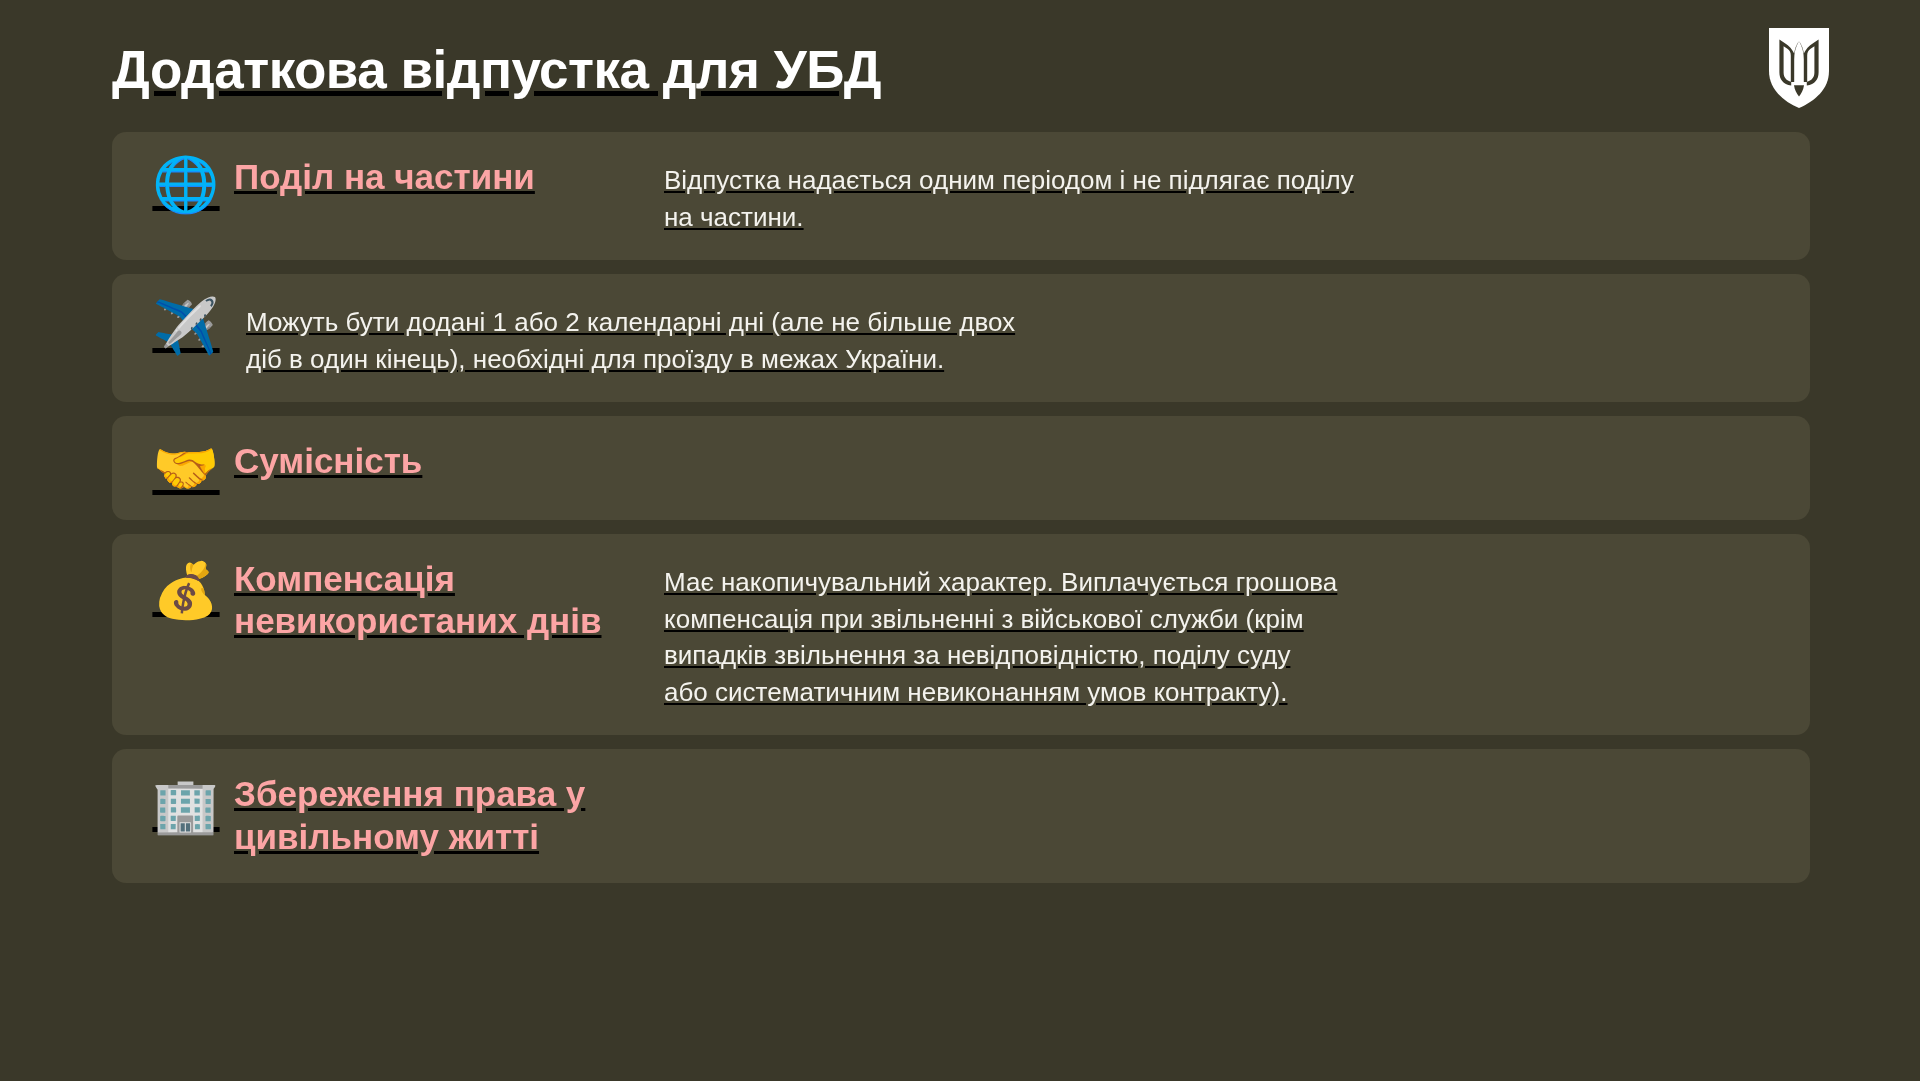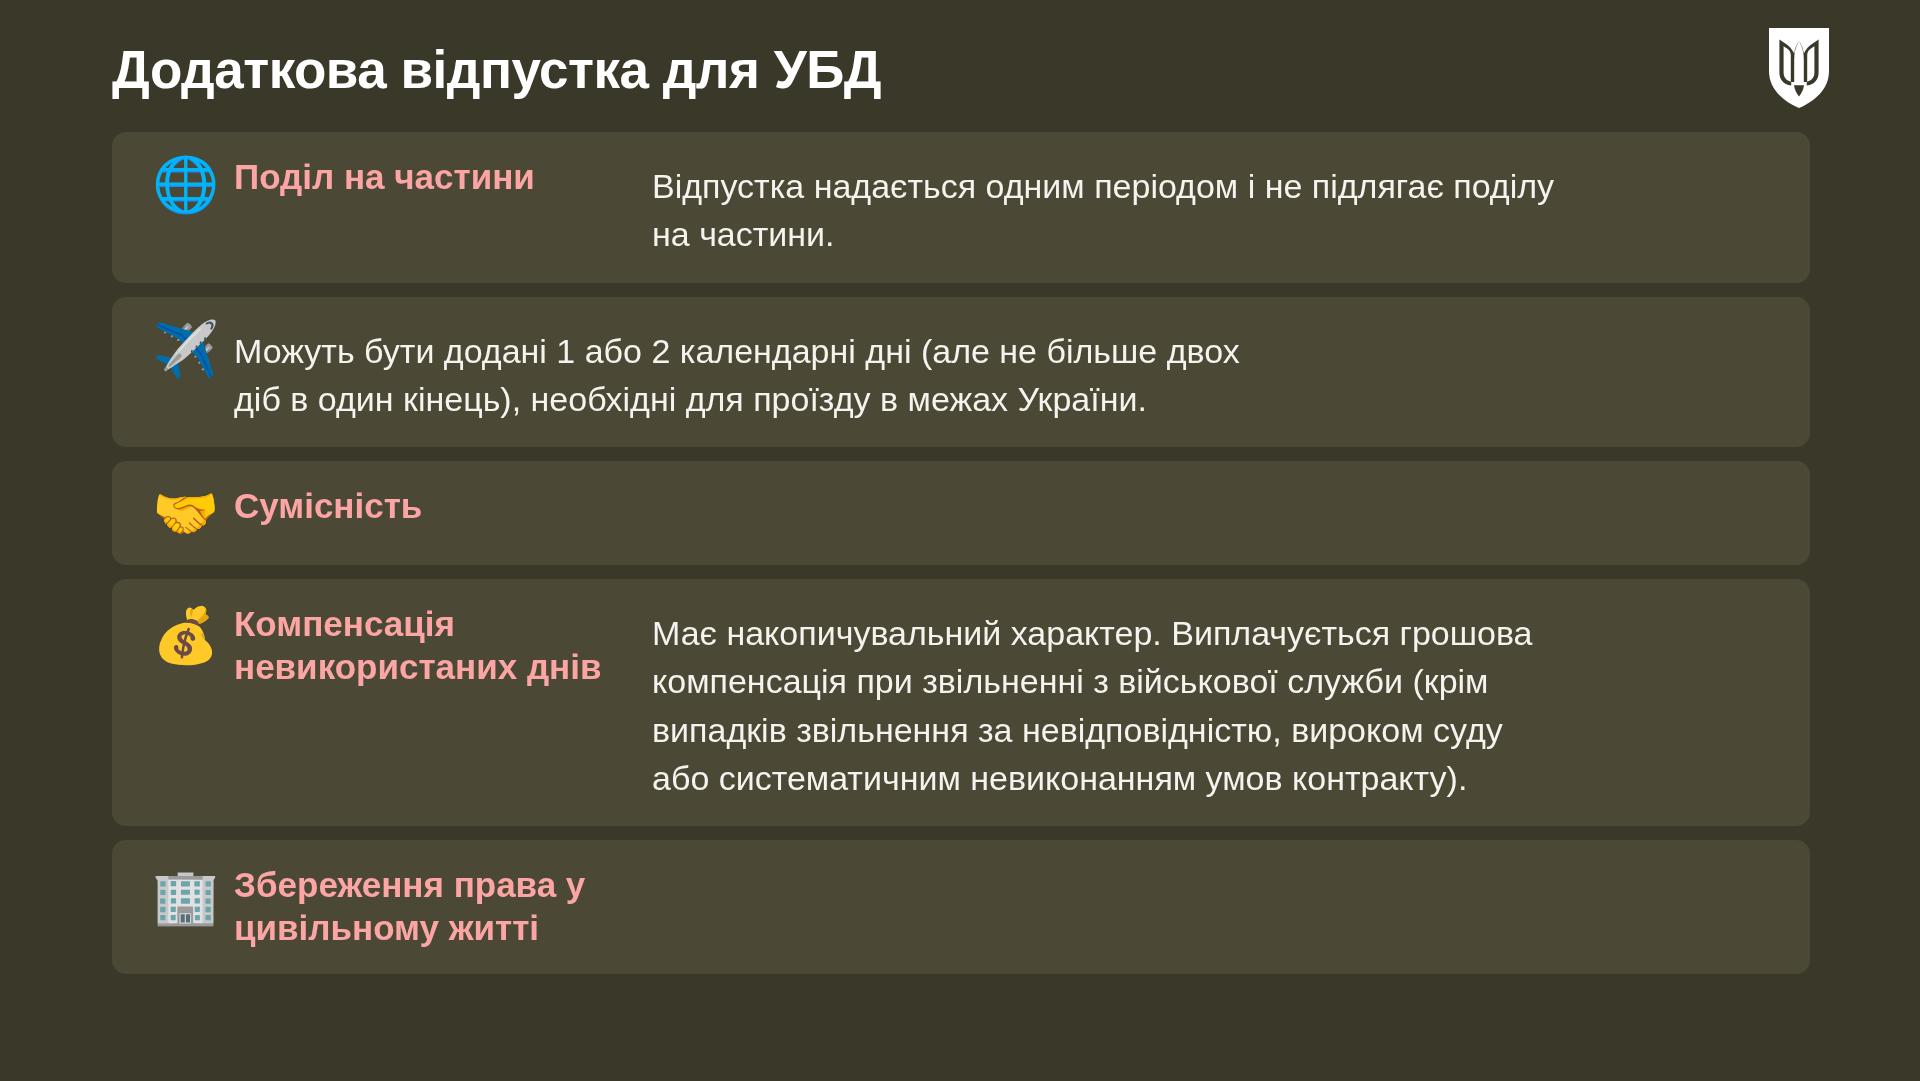--- a/index.html
+++ b/index.html
@@ -12,20 +12,21 @@
     background: #3a3829;
     font-family: "Liberation Sans", sans-serif;
     overflow: hidden;
   }
   .page {
     position: relative;
     width: 1920px;
     height: 1081px;
     background: #3a3829;
     box-sizing: border-box;
+    text-decoration: underline;
   }
 
   
   .header {
     position: relative;
     height: 132px;
     display: flex;
     align-items: center;
     justify-content: space-between;
     padding: 0 90px 0 112px;
@@ -78,24 +79,25 @@
     font-size: 35px;
     font-weight: bold;
     line-height: 1.22;
     padding-top: 2px;
     padding-right: 12px;
     box-sizing: border-box;
   }
   .row-body {
     flex: 1 1 auto;
     color: #f4f3ee;
-    font-size: 34px;
+    font-size: 26px;
     line-height: 1.42;
     padding-top: 8px;
     white-space: pre-line;
+    margin-left: 12px;
   }
 
   
   .row.tall .row-icon { padding-top: 8px; }
 </style>
 </head>
 <body>
 
 <div class="page">
 
@@ -141,21 +143,21 @@
     <div class="row">
       <div class="row-icon">🤝</div>
       <div class="row-title">Сумісність</div>
     </div>
 
     <div class="row tall">
       <div class="row-icon">💰</div>
       <div class="row-title">Компенсація невикористаних днів</div>
       <div class="row-body">Має накопичувальний характер. Виплачується грошова
 компенсація при звільненні з військової служби (крім
-випадків звільнення за невідповідністю, вироком суду
+випадків звільнення за невідповідністю, поділу суду
 або систематичним невиконанням умов контракту).</div>
     </div>
 
     <div class="row tall">
       <div class="row-icon">🏢</div>
       <div class="row-title">Збереження права у цивільному житті</div>
     </div>
 
   </div>
 </div>

